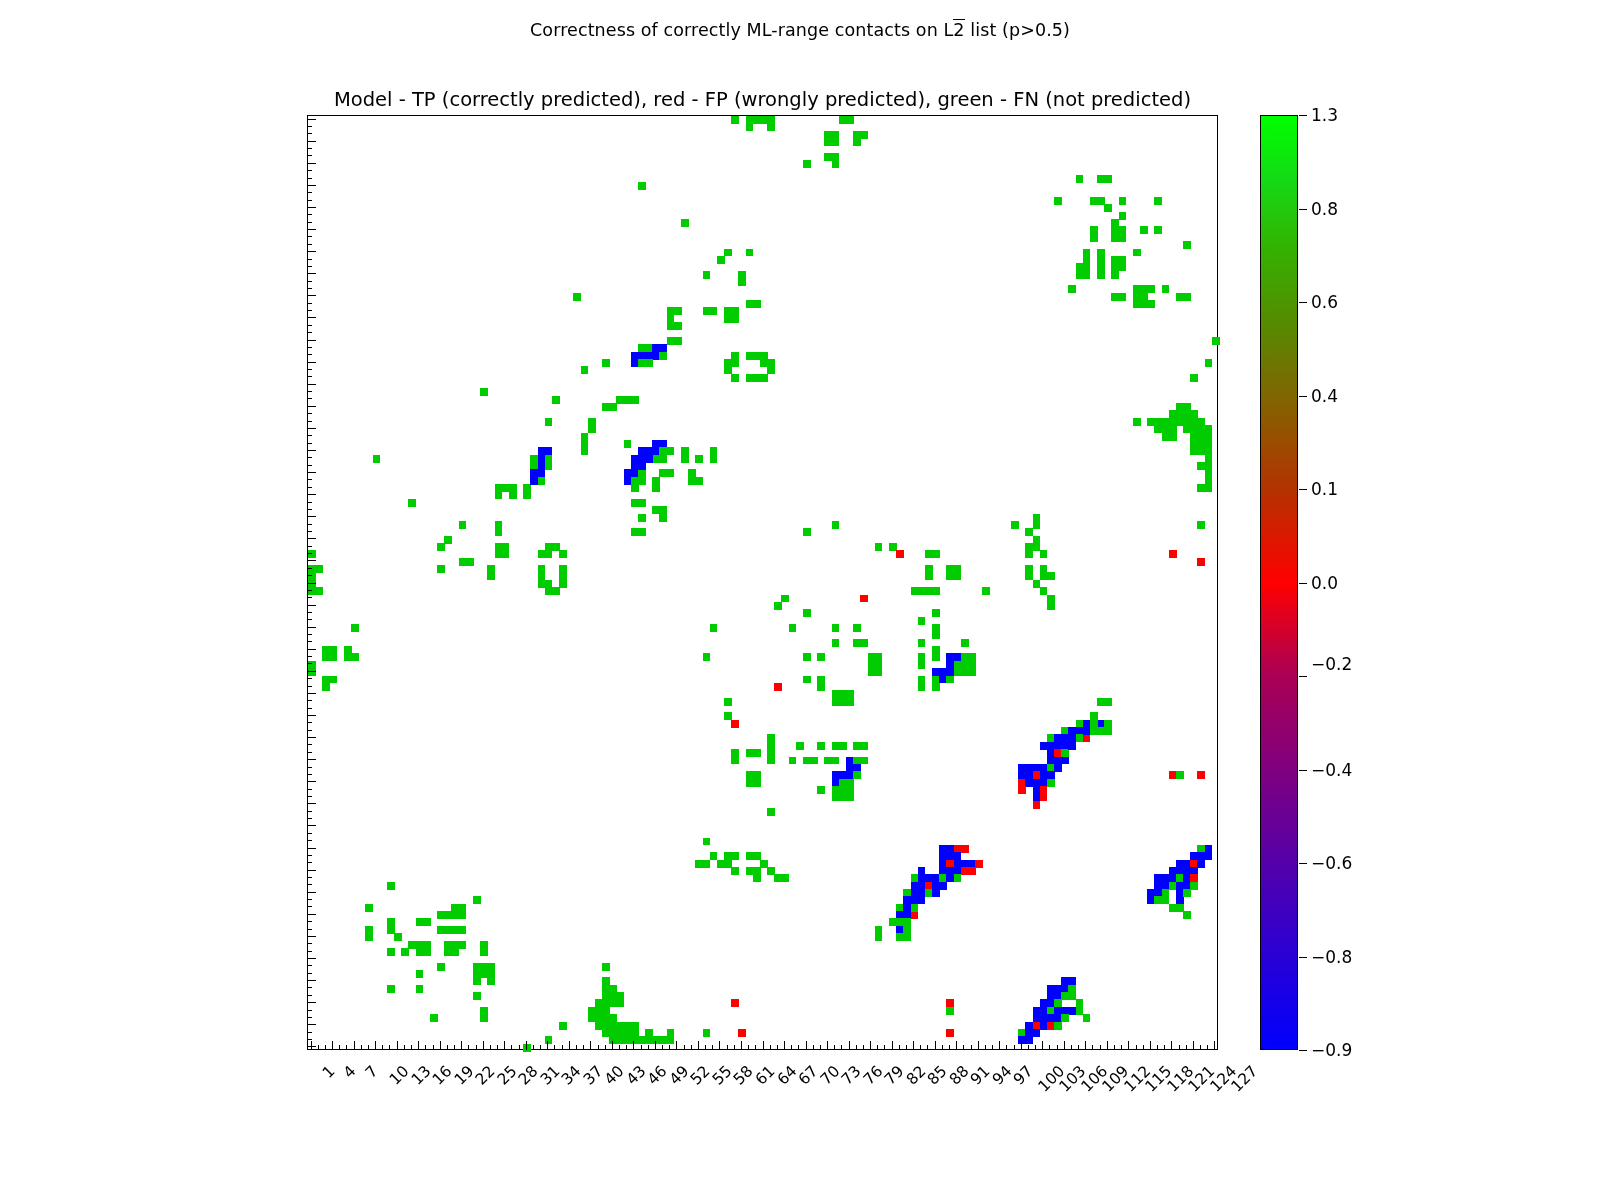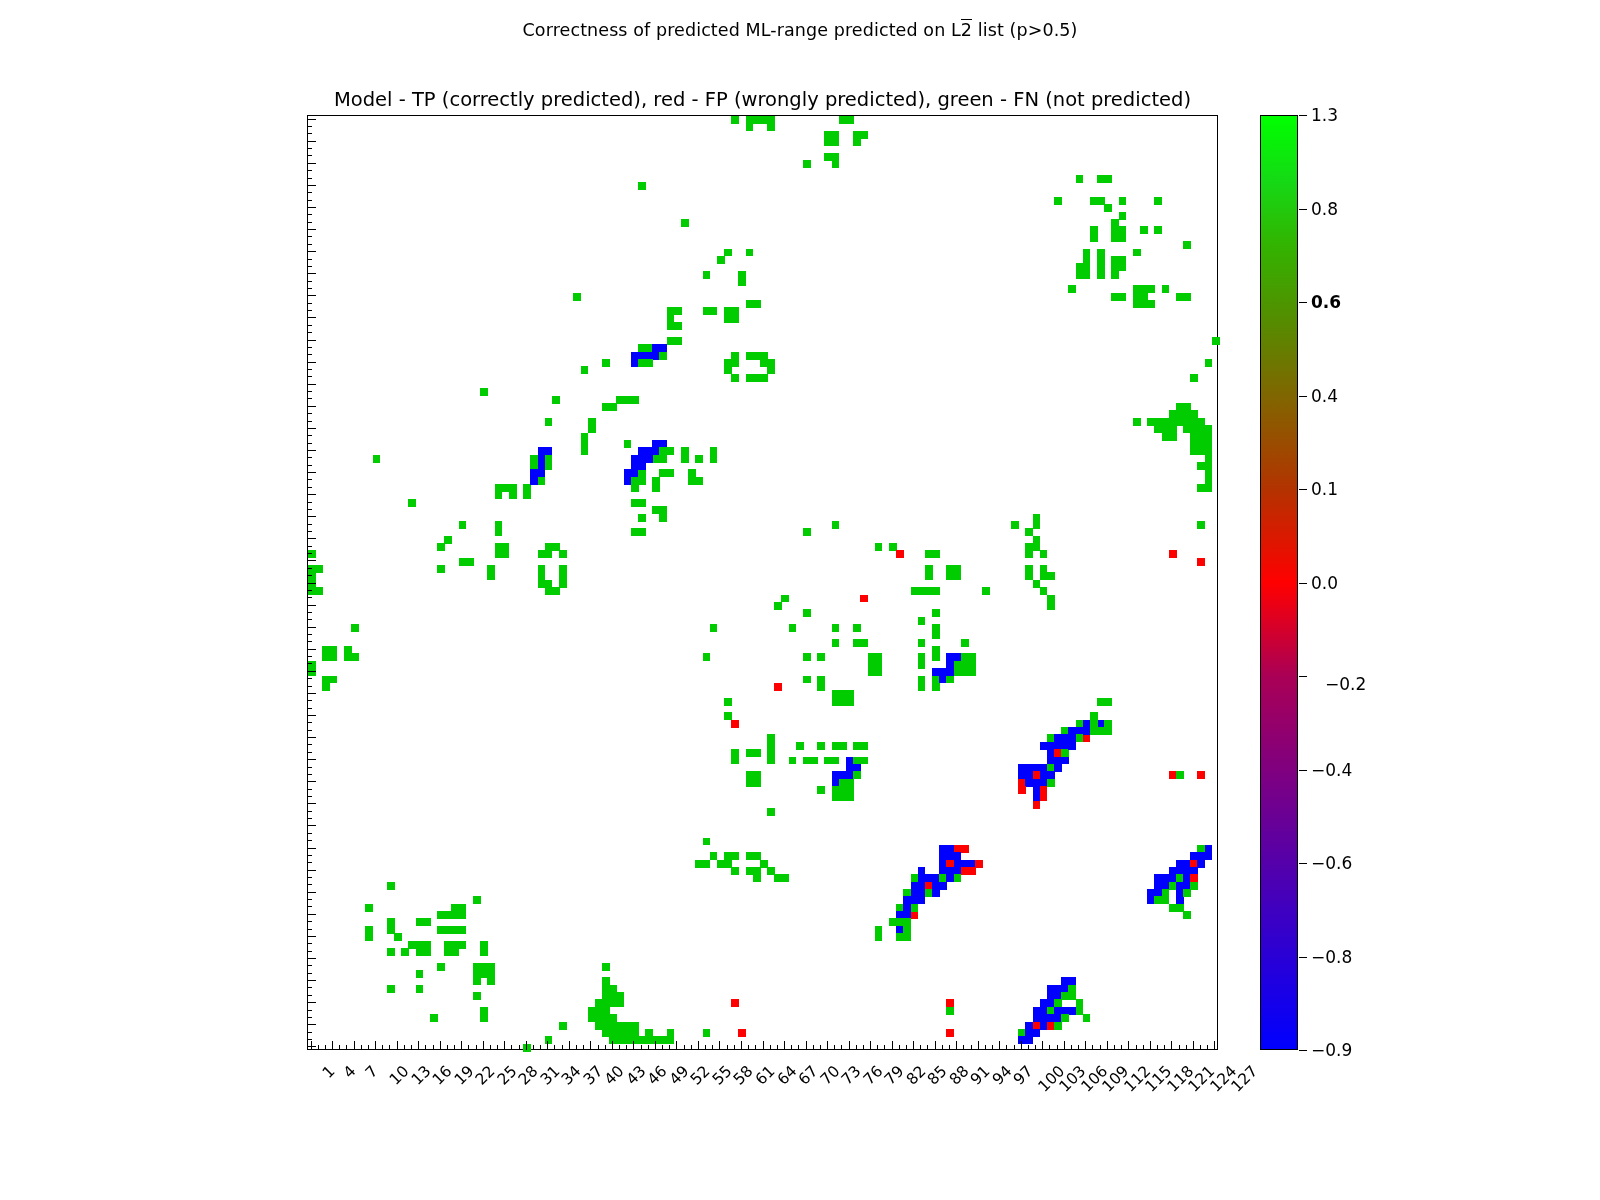--- a/index.html
+++ b/index.html
@@ -57,21 +57,21 @@
   }
   .cbtick{position:absolute;left:1299px;width:8px;height:0;border-top:1.4px solid #000;}
   .cblab{position:absolute;left:1311px;font-size:17px;transform:translateY(-50%);white-space:nowrap;}
 </style>
 </head>
 <body>
 
 <div id="stage">
 
   <div class="suptitle">
-    <div><span>Correctness of predicted ML-range predicted on L</span><span class="l2"><span class="ovl"></span><span>2</span></span><span> list (p&gt;0.5)</span></div>
+    <div><span>Correctness of correctly ML-range contacts on L</span><span class="l2"><span class="ovl"></span><span>2</span></span><span> list (p&gt;0.5)</span></div>
   </div>
 
   <div class="axtitle">Model - TP (correctly predicted), red - FP (wrongly predicted), green - FN (not predicted)</div>
 
   <div id="plot">
     <div id="grid">
         <div class="cell" style="left:530.82px;top:0.00px;width:7.77px;height:7.96px;background:#00cc00;"></div>
         <div class="cell" style="left:0.00px;top:544.80px;width:7.77px;height:7.96px;background:#00cc00;"></div>
         <div class="cell" style="left:537.99px;top:0.00px;width:7.77px;height:7.96px;background:#00cc00;"></div>
         <div class="cell" style="left:0.00px;top:552.17px;width:7.77px;height:7.96px;background:#00cc00;"></div>
@@ -1192,29 +1192,29 @@
       <div class="xlab" style="left:1219.41px;top:1062px;">127</div>
     </div>
 
   <div id="cbar"></div>
   <div id="cbticks">
       <div class="cbtick" style="top:115.00px;"></div>
       <div class="cblab" style="top:115.00px;">1.3</div>
       <div class="cbtick" style="top:208.50px;"></div>
       <div class="cblab" style="top:208.50px;">0.8</div>
       <div class="cbtick" style="top:302.00px;"></div>
-      <div class="cblab" style="top:302.00px;font-weight:bold;">0.6</div>
+      <div class="cblab" style="top:302.00px;">0.6</div>
       <div class="cbtick" style="top:395.50px;"></div>
       <div class="cblab" style="top:395.50px;">0.4</div>
       <div class="cbtick" style="top:489.00px;"></div>
       <div class="cblab" style="top:489.00px;">0.1</div>
       <div class="cbtick" style="top:582.50px;"></div>
       <div class="cblab" style="top:582.50px;">0.0</div>
       <div class="cbtick" style="top:676.00px;"></div>
-      <div class="cblab" style="top:684px;margin-left:14px;">−0.2</div>
+      <div class="cblab" style="top:664px;">−0.2</div>
       <div class="cbtick" style="top:769.50px;"></div>
       <div class="cblab" style="top:769.50px;">−0.4</div>
       <div class="cbtick" style="top:863.00px;"></div>
       <div class="cblab" style="top:863.00px;">−0.6</div>
       <div class="cbtick" style="top:956.50px;"></div>
       <div class="cblab" style="top:956.50px;">−0.8</div>
       <div class="cbtick" style="top:1050.00px;"></div>
       <div class="cblab" style="top:1050.00px;">−0.9</div>
     </div>
 

